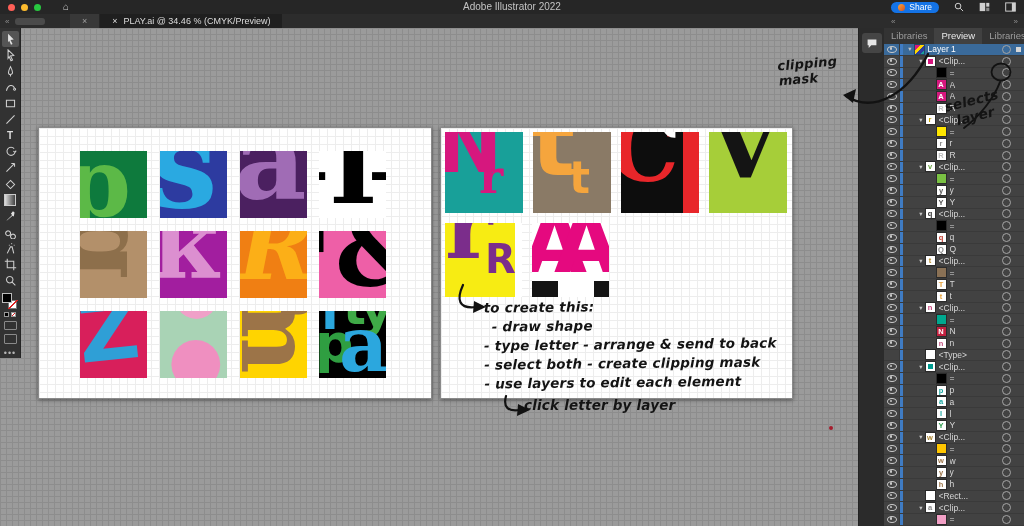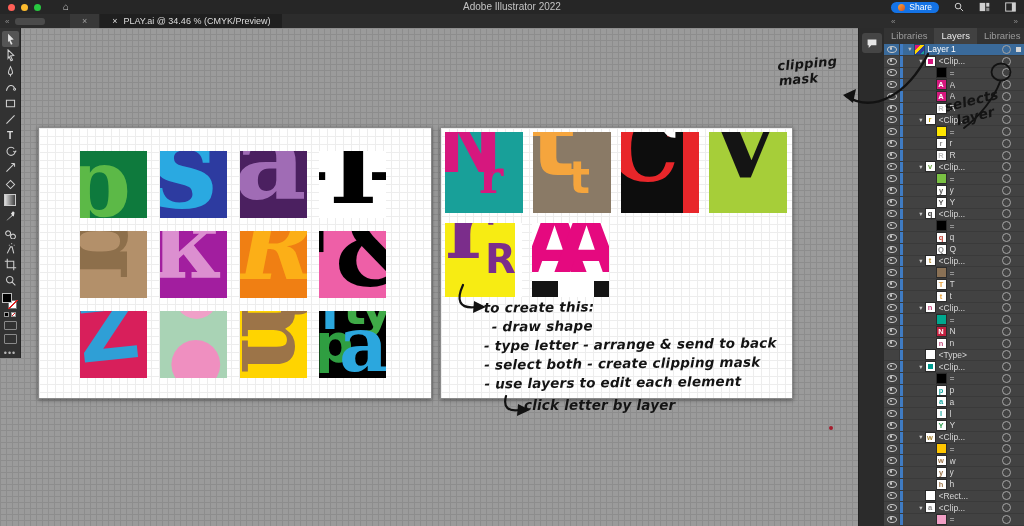--- a/index.html
+++ b/index.html
@@ -330,21 +330,21 @@
   <div class="bubble-btn">
     <svg width="12" height="11" viewBox="0 0 16 15">
       <path d="M2 2 h12 v8 h-7 l-3.5 3.5 v-3.5 h-1.5 z" fill="#e6e6e6"></path>
     </svg>
   </div>
 </div>
 
 <div class="panel">
   <div class="panel-header" id="ptabs">
       <div class="ptab">Libraries</div>
-      <div class="ptab active">Layers</div>
+      <div class="ptab active">Preview</div>
       <div class="ptab">Libraries</div>
     </div>
   <div class="rows" id="lrows">
       <div class="lrow sel" style="position: relative;">
         <div class="eyecol">
           <div class="eye"></div>
         </div>
         <div class="bluebar"></div>
         <div style="width: 3px; flex: 0 0 auto;"></div>
         <div class="chev">▾</div>

